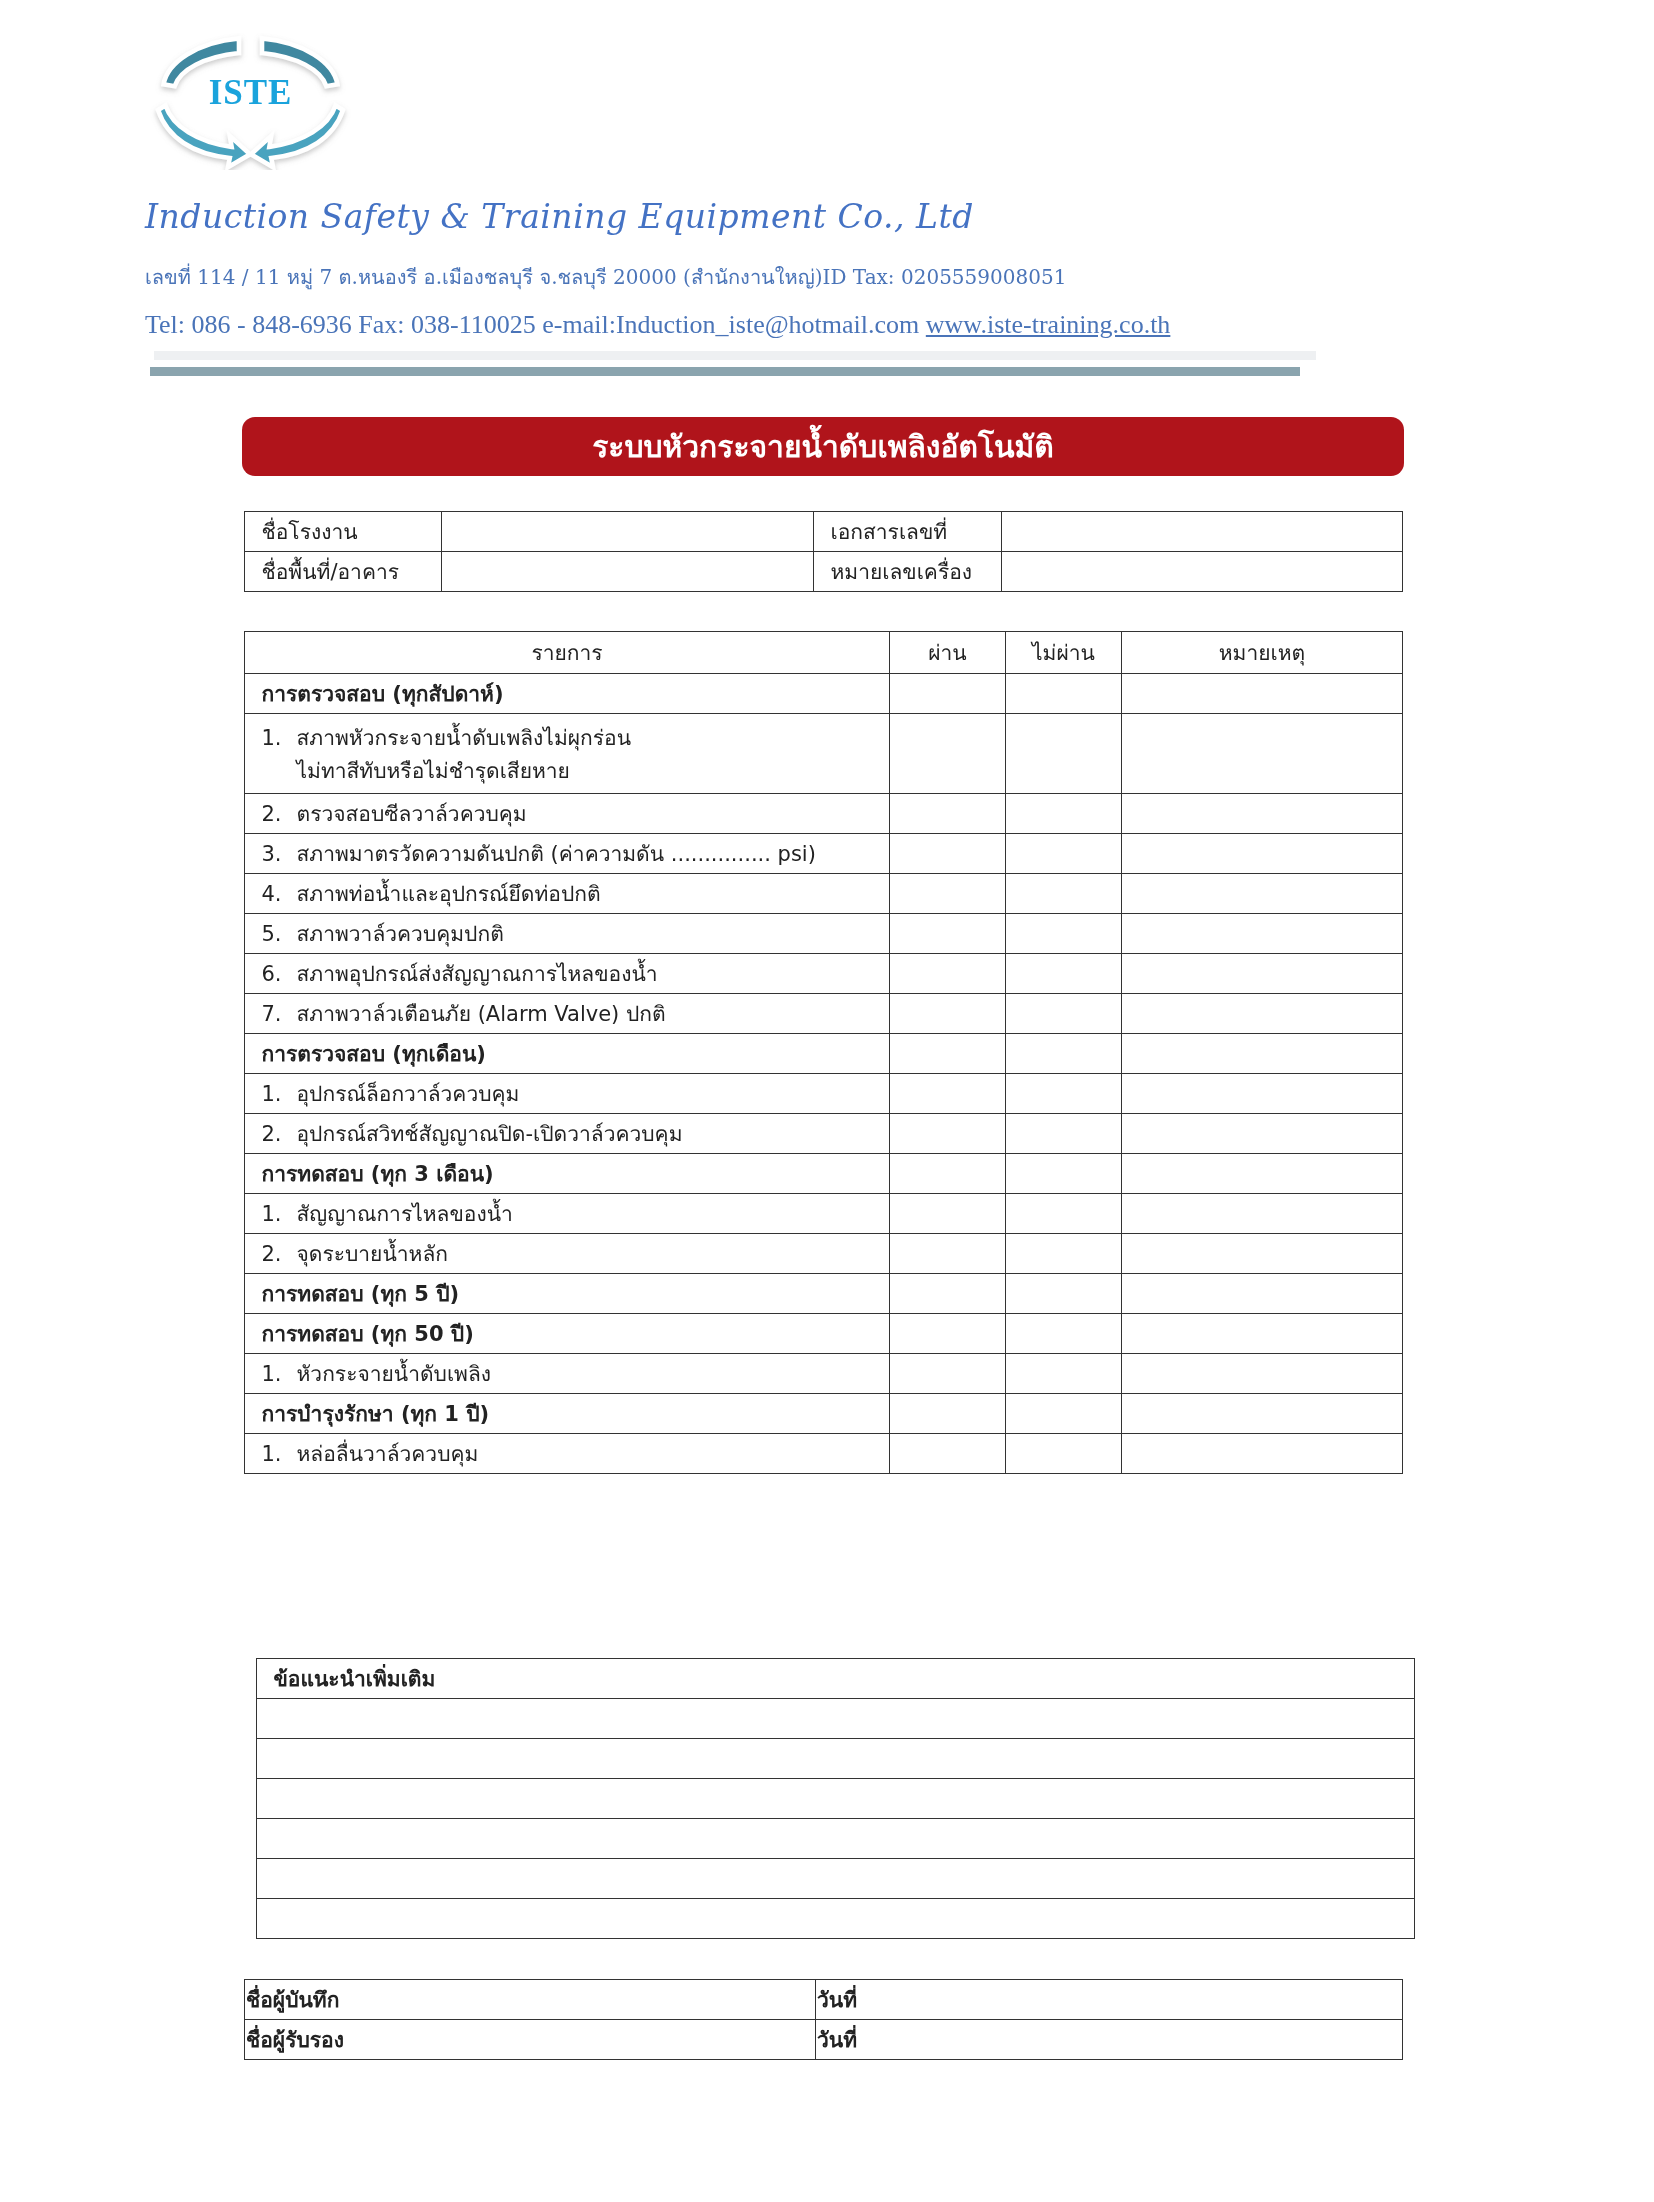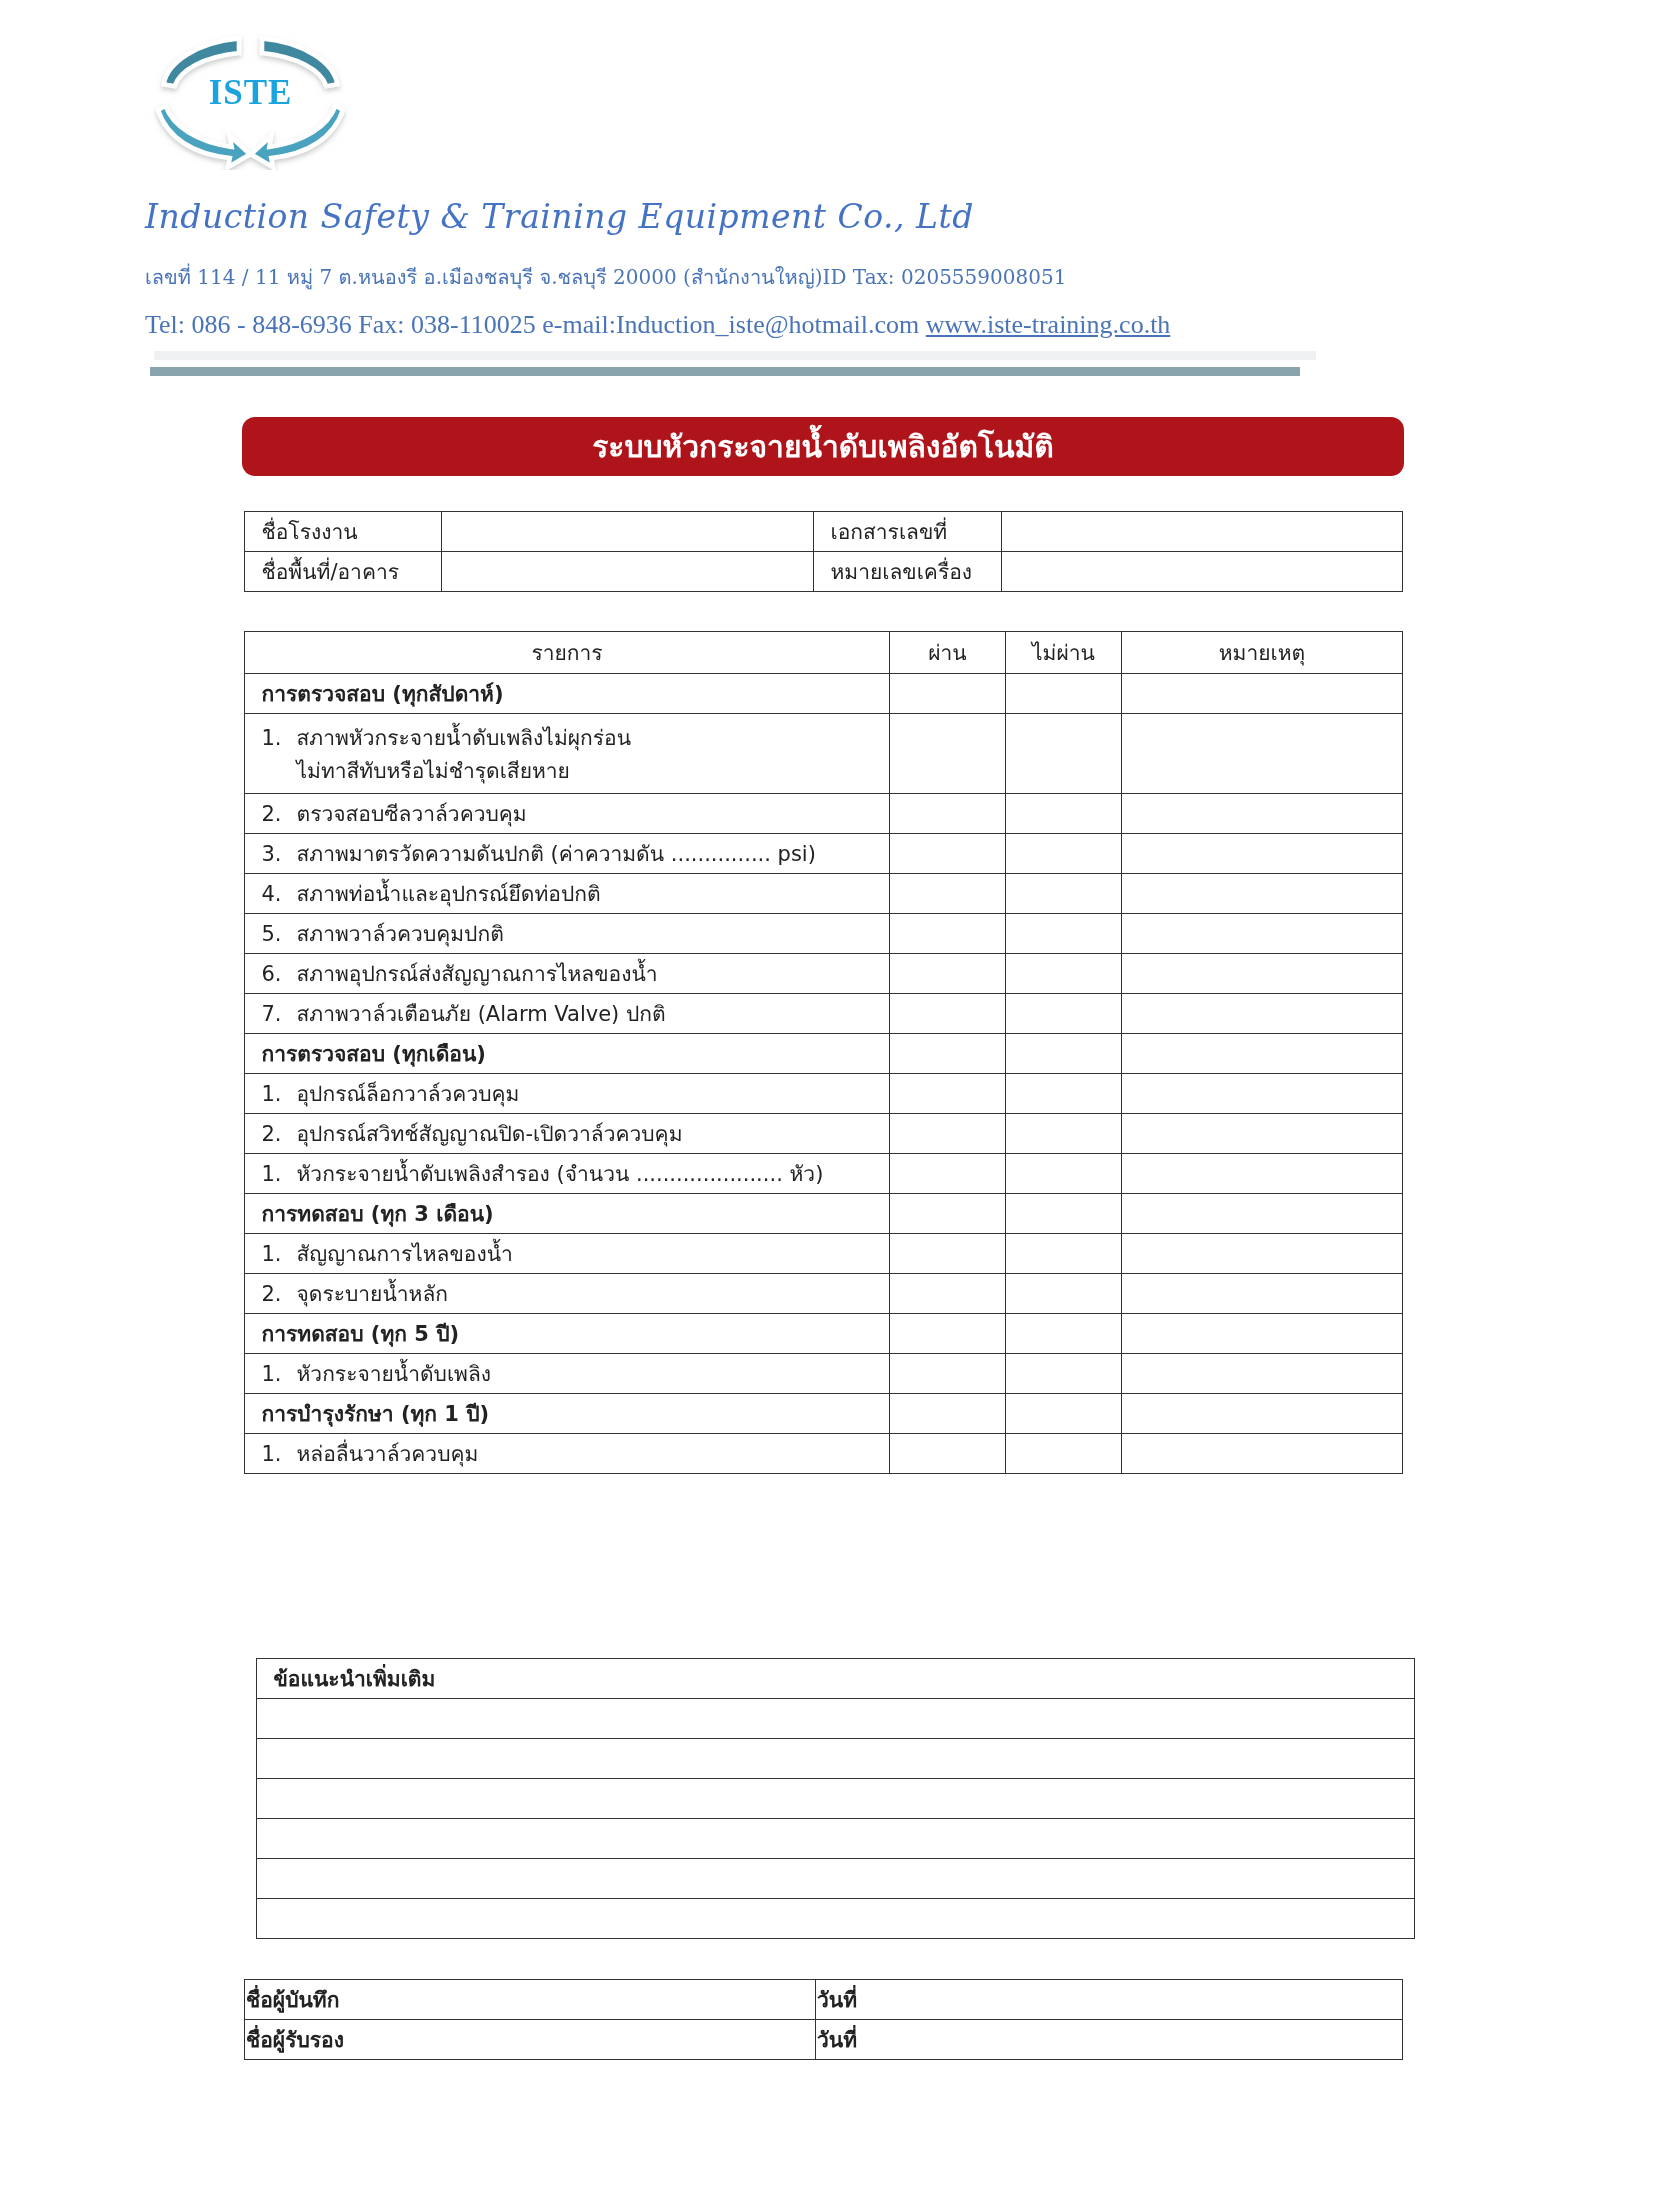--- a/index.html
+++ b/index.html
@@ -190,46 +190,46 @@
         <td></td>
         <td></td>
         <td></td>
       </tr>
       <tr>
         <td class="label"><span class="num">2.</span><span>อุปกรณ์สวิทช์สัญญาณปิด-เปิดวาล์วควบคุม</span></td>
         <td></td>
         <td></td>
         <td></td>
       </tr>
-      <tr>
-        <td class="label"><span class="num">1.</span><span>หัวกระจายน้ำดับเพลิงสำรอง (จำนวน ...................... หัว)</span></td>
-        <td></td>
-        <td></td>
-        <td></td>
-      </tr>
       <tr class="section">
         <td class="label">การทดสอบ (ทุก 3 เดือน)</td>
         <td></td>
         <td></td>
         <td></td>
       </tr>
       <tr>
         <td class="label"><span class="num">1.</span><span>สัญญาณการไหลของน้ำ</span></td>
         <td></td>
         <td></td>
         <td></td>
       </tr>
       <tr>
         <td class="label"><span class="num">2.</span><span>จุดระบายน้ำหลัก</span></td>
         <td></td>
         <td></td>
         <td></td>
       </tr>
       <tr class="section">
         <td class="label">การทดสอบ (ทุก 5 ปี)</td>
+        <td></td>
+        <td></td>
+        <td></td>
+      </tr>
+      <tr class="section">
+        <td class="label">การทดสอบ (ทุก 50 ปี)</td>
         <td></td>
         <td></td>
         <td></td>
       </tr>
       <tr>
         <td class="label"><span class="num">1.</span><span>หัวกระจายน้ำดับเพลิง</span></td>
         <td></td>
         <td></td>
         <td></td>
       </tr>

